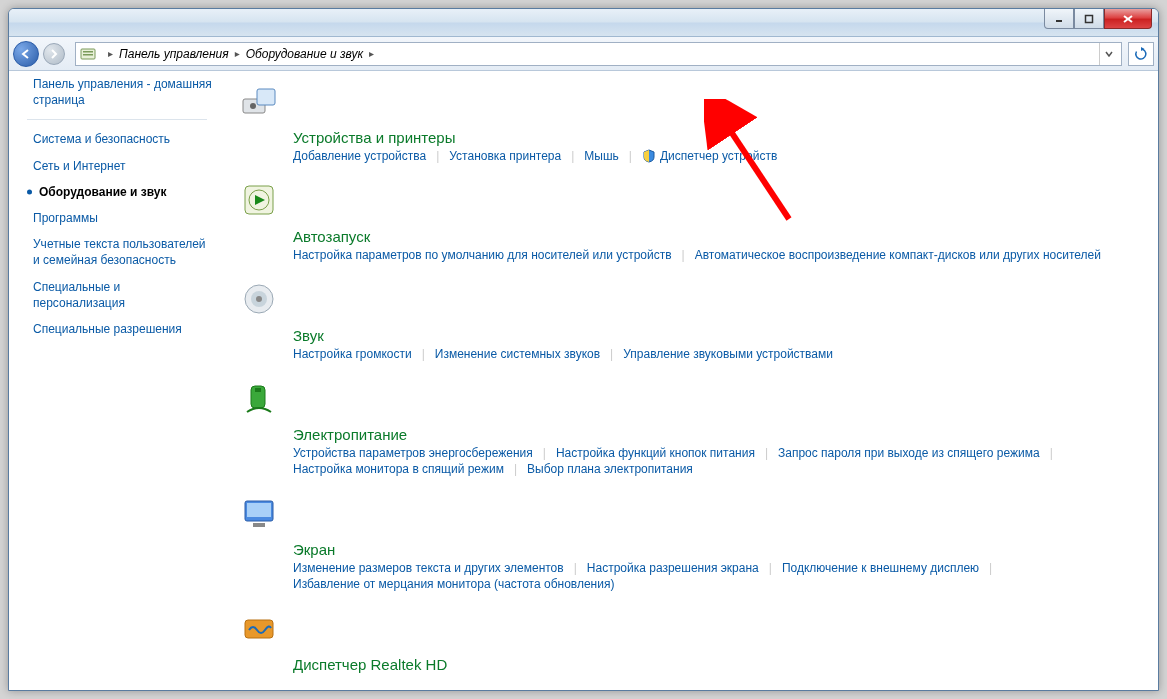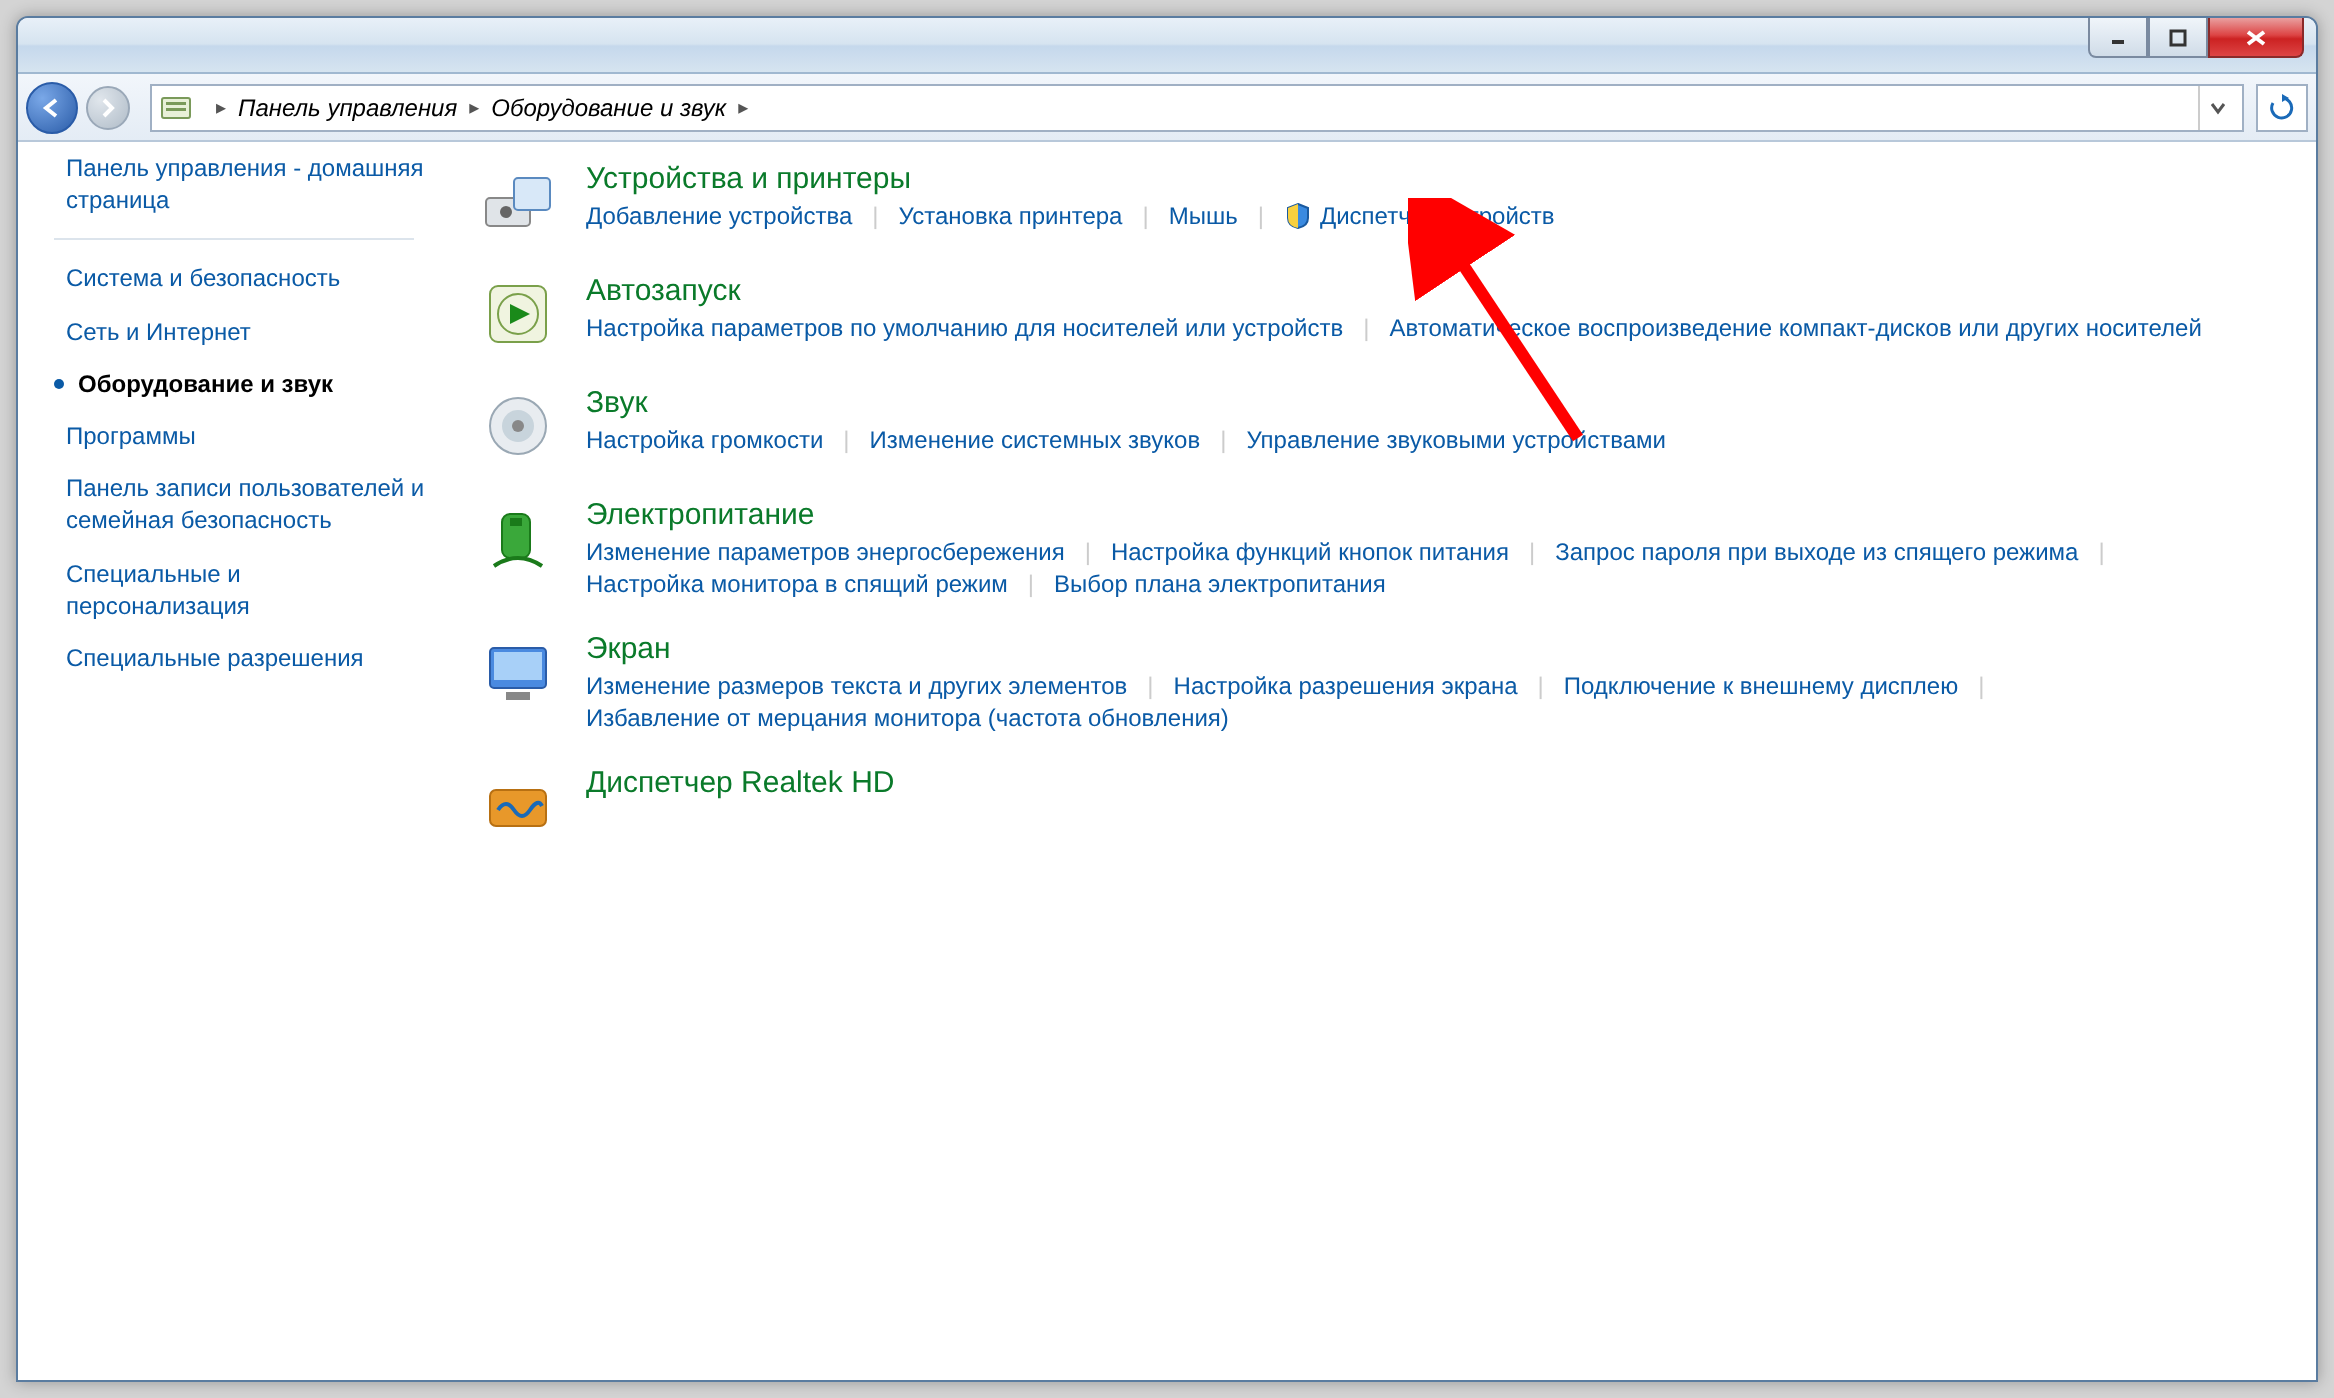--- a/index.html
+++ b/index.html
@@ -139,21 +139,21 @@
   .cat {
     display:flex;
     gap: 14px;
     margin-bottom: 16px;
   }
   .cat-icon {
     width: 40px; height:40px;
     flex-shrink:0;
     display:flex;align-items:center;justify-content:center;
   }
-  .cat-body { flex:1; }
+  .cat-body { flex:1;margin-top:48px; }
   .cat-title {
     color: #0a7a2a;
     font-size: 15px;
     cursor:pointer;
     margin-bottom: 2px;
   }
   .cat-links {
     display:flex;
     flex-wrap:wrap;
     gap: 0;
@@ -246,21 +246,21 @@
 
   <div class="body-area">
     <div class="sidebar">
       <div class="sidebar-item home">Панель управления - домашняя страница</div>
       <div class="sidebar-sep"></div>
       <div id="sidebar-list">
           <div class="sidebar-item">Система и безопасность</div>
           <div class="sidebar-item">Сеть и Интернет</div>
           <div class="sidebar-item current">Оборудование и звук</div>
           <div class="sidebar-item">Программы</div>
-          <div class="sidebar-item">Панель записи пользователей и семейная безопасность</div>
+          <div class="sidebar-item">Учетные текста пользователей и семейная безопасность</div>
           <div class="sidebar-item">Специальные и персонализация</div>
           <div class="sidebar-item">Специальные разрешения</div>
         </div>
     </div>
 
     <div class="main">
       <div id="cats">
           <div class="cat">
             <div class="cat-icon">
               <svg width="40" height="40">
@@ -325,21 +325,21 @@
             <div class="cat-icon">
               <svg width="40" height="40">
                 <rect x="12" y="8" width="14" height="22" rx="4" fill="#3aa83a" stroke="#1a7a1a"></rect>
                 <rect x="16" y="10" width="6" height="4" fill="#1a7a1a"></rect>
                 <path d="M8 34 Q20 26 32 34" fill="none" stroke="#1a7a1a" stroke-width="2"></path>
               </svg>
             </div>
             <div class="cat-body">
               <div class="cat-title">Электропитание</div>
               <div class="cat-links">
-                <span class="cat-link">Изменение параметров энергосбережения</span>
+                <span class="cat-link">Устройства параметров энергосбережения</span>
                 <span class="sep">|</span>
                 <span class="cat-link">Настройка функций кнопок питания</span>
                 <span class="sep">|</span>
                 <span class="cat-link">Запрос пароля при выходе из спящего режима</span>
                 <span class="sep">|</span>
                 <span class="cat-link">Настройка монитора в спящий режим</span>
                 <span class="sep">|</span>
                 <span class="cat-link">Выбор плана электропитания</span>
               </div>
             </div>

